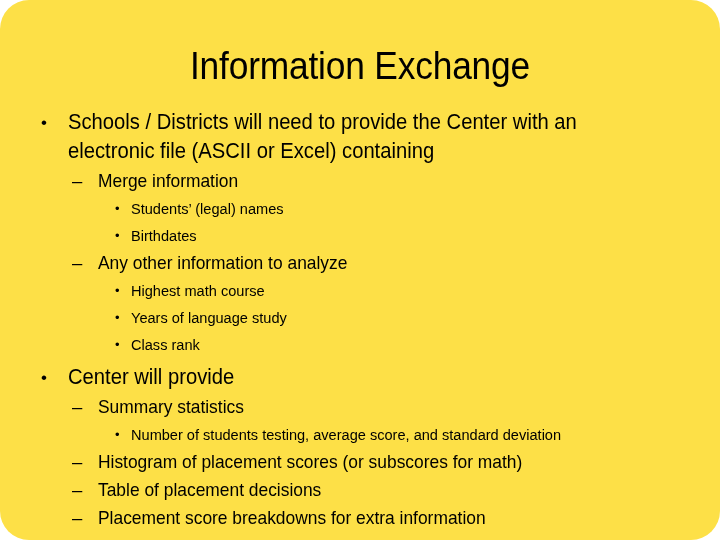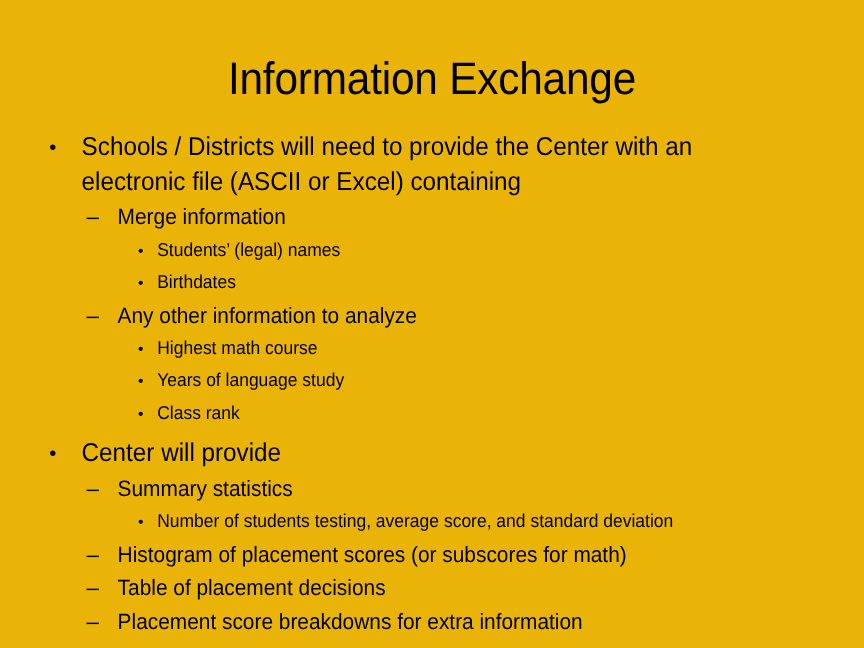--- a/index.html
+++ b/index.html
@@ -13,21 +13,22 @@
     font-family: "Liberation Sans", "DejaVu Sans", sans-serif;
     color: #000000;
     overflow: hidden;
     position: relative;
     -webkit-font-smoothing: antialiased;
   }
 
   .slide {
     position: absolute;
     inset: 0;
-    background: #eab308;
+    background: #fde047;
+    border-radius: 29px;
   }
 
   
   .slide-title {
     position: absolute;
     top: 44px;
     left: 0;
     width: 720px;
     text-align: center;
     font-size: 38px;

